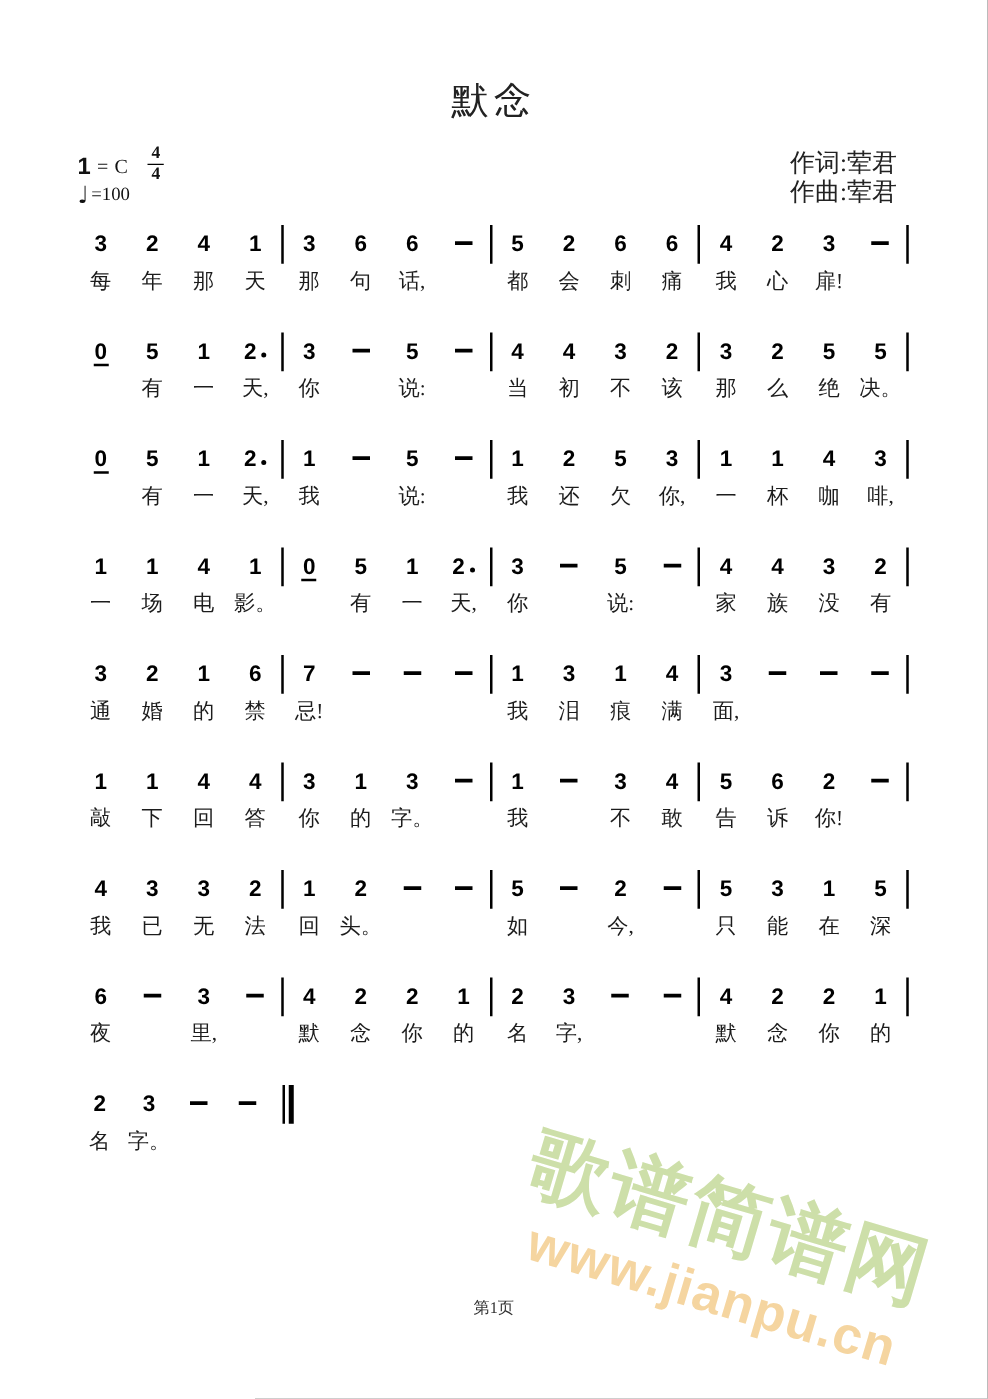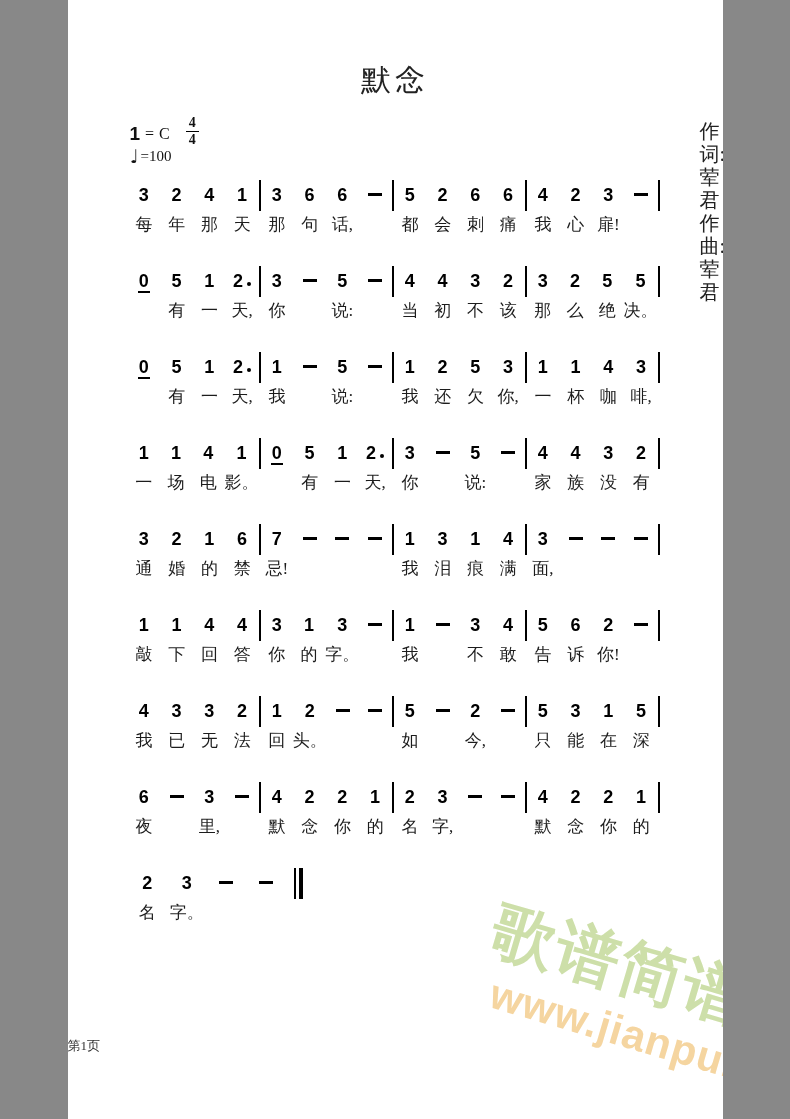--- a/index.html
+++ b/index.html
@@ -1,17 +1,17 @@
 <!DOCTYPE html>
 <html><head>
 <meta charset="utf-8">
 <style>
   html,body{margin:0;padding:0;background:#888;}
   .page{
-    position:relative;width:655px;height:1119px;margin:0 auto;
+    position:relative;width:790px;height:1119px;margin:0 auto;
     background:#ffffff;overflow:hidden;
     font-family:"Liberation Serif","DejaVu Serif",serif;color:#1a1a1a;
   }
   
   .title{
     position:absolute;top:60px;left:0;right:0;text-align:center;
     font-size:30px;letter-spacing:4px;font-weight:normal;margin:0;color:#222;
   }
   .key-block{position:absolute;left:62px;top:120px;z-index:2;}
   .key-row{display:flex;align-items:center;font-size:16px;color:#111;}
@@ -41,21 +41,21 @@
   .endbar{display:flex;height:31px;margin-top:-4px;margin-left:8px;}
   .endbar .thin{width:2px;background:#000;}
   .endbar .thick{width:4px;background:#000;margin-left:3px;}
   .endspacer{flex:1;}
   
   .wm{position:absolute;font-family:"Liberation Sans","DejaVu Sans",sans-serif;
       font-weight:bold;white-space:nowrap;z-index:0;transform-origin:0 0;}
   .wm-cn{left:438px;top:886px;font-size:64px;letter-spacing:2px;transform:rotate(16.5deg);}
   .wm-url{left:430px;top:970px;font-size:42px;letter-spacing:1px;transform:rotate(16.5deg);}
   
-  .footer{position:absolute;top:1037px;left:0;right:0;
+  .footer{position:absolute;top:1037px;left:0;right:0;text-align:center;
           font-size:13px;color:#333;z-index:2;}
 </style>
 </head>
 <body>
 
 <div class="page">
 
   <h1 class="title">默念</h1>
 
   <div class="key-block">

